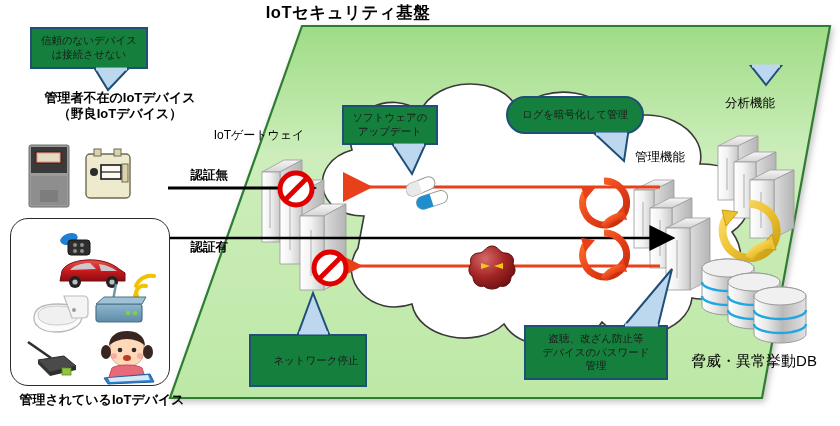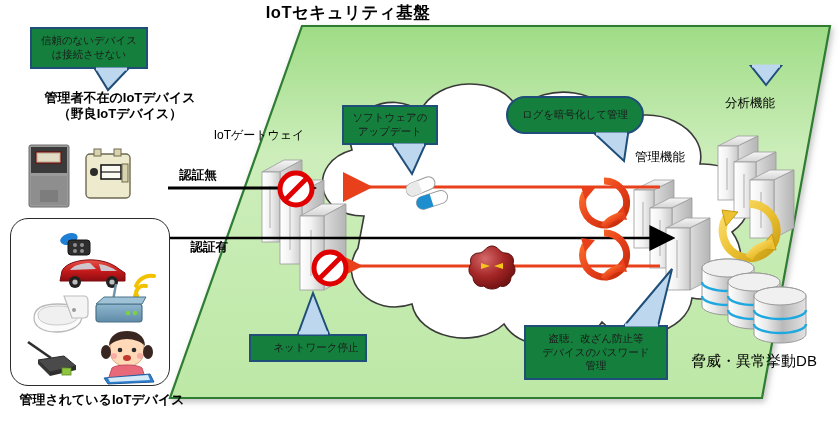--- a/index.html
+++ b/index.html
@@ -419,21 +419,21 @@
   <svg class="abs" style="left:594px; top:133px;" width="38" height="30">
     <polygon points="1,1 34,1 30,28" fill="#bdd7ee" stroke="#1f4e79" stroke-width="2"></polygon>
     <line x1="2" y1="1" x2="33" y2="1" stroke="#bdd7ee" stroke-width="3"></line>
   </svg>
 
   <svg class="abs" style="left:750px; top:65px;" width="34" height="22">
     <polygon points="1,1 31,1 16,20" fill="#bdd7ee" stroke="#1f4e79" stroke-width="2"></polygon>
     <line x1="2" y1="1" x2="30" y2="1" stroke="#bdd7ee" stroke-width="3"></line>
   </svg>
 
-  <div class="abs callout" style="left:249px; top:334px; width:118px; height:28px;padding-left:21px;">
+  <div class="abs callout" style="left:249px; top:334px; width:118px; height:53px;padding-left:21px;">
     <span>ネットワーク停止</span>
   </div>
   <svg class="abs" style="left:296px; top:292px;" width="36" height="44">
     <polygon points="17,1 33,42 2,42" fill="#bdd7ee" stroke="#1f4e79" stroke-width="2"></polygon>
     <line x1="3" y1="41" x2="32" y2="41" stroke="#bdd7ee" stroke-width="3"></line>
   </svg>
 
   <div class="abs callout" style="left:524px; top:325px; width:144px; height:55px;">
     <span>盗聴、改ざん防止等
 デバイスのパスワード
@@ -452,17 +452,17 @@
   <div class="abs label bold" style="left:0px; top:392px; width:190px; font-size:13px;margin-left:7px;">管理されているIoTデバイス</div>
 
   <div class="abs label" style="left:189px; top:128px; width:140px; font-size:12px;">IoTゲートウェイ</div>
 
   <div class="abs label" style="left:615px; top:150px; width:90px; font-size:12.5px;">管理機能</div>
 
   <div class="abs label" style="left:705px; top:96px; width:90px; font-size:12.5px;">分析機能</div>
 
   <div class="abs label" style="left:684px; top:352px; width:140px; font-size:15px;">脅威・異常挙動DB</div>
 
-  <div class="abs label bold" style="left:168px; top:168px; width:60px; font-size:12.5px; text-align:center;">認証無</div>
+  <div class="abs label bold" style="left:168px; top:168px; width:60px; font-size:12.5px; text-align:right;">認証無</div>
 
   <div class="abs label bold" style="left:168px; top:240px; width:60px; font-size:12.5px; text-align:right;">認証有</div>
 
 </div>
 
 </body></html>

